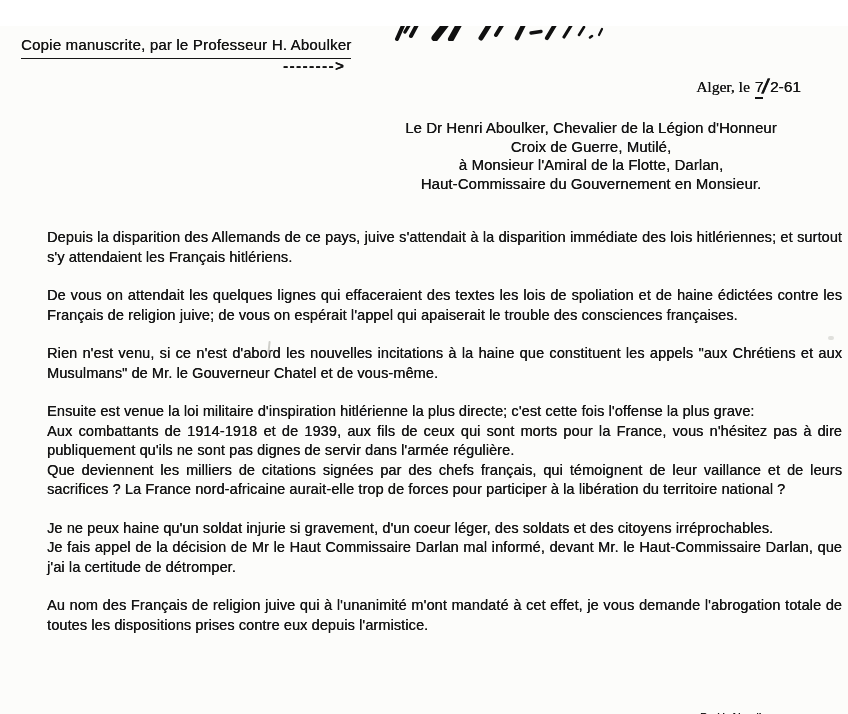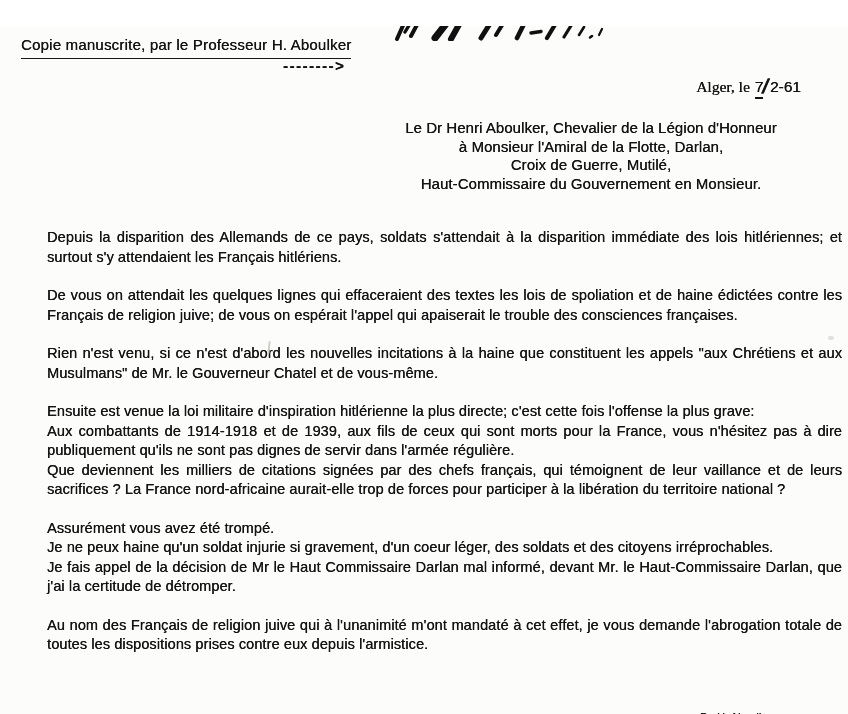--- a/index.html
+++ b/index.html
@@ -141,47 +141,46 @@
       <path d="M206 9 L209 3" stroke-width="2.2"></path>
     </g>
   </svg>
 
   <div class="dateline">
     <span class="prefix">Alger, le</span><span class="day">7</span><span class="slash">/</span><span>2-61</span>
   </div>
 
   <div class="recipient">
     <div>Le Dr Henri Aboulker, Chevalier de la Légion d'Honneur</div>
+    <div>Croix de Guerre, Mutilé,</div>
     <div>à Monsieur l'Amiral de la Flotte, Darlan,</div>
-    <div>Croix de Guerre, Mutilé,</div>
     <div>Haut-Commissaire du Gouvernement en Monsieur.</div>
   </div>
 
   <div class="body-text">
 
     <div class="para">
-      <div class="seg">Depuis la disparition des Allemands de ce pays, soldats s'attendait à la disparition immédiate des lois hitlériennes; et surtout s'y attendaient les Français hitlériens.</div>
+      <div class="seg">Depuis la disparition des Allemands de ce pays, juive s'attendait à la disparition immédiate des lois hitlériennes; et surtout s'y attendaient les Français hitlériens.</div>
     </div>
 
     <div class="para">
       <div class="seg">De vous on attendait les quelques lignes qui effaceraient des textes les lois de spoliation et de haine édictées contre les Français de religion juive; de vous on espérait l'appel qui apaiserait le trouble des consciences françaises.</div>
     </div>
 
     <div class="para">
       <div class="seg">Rien n'est venu, si ce n'est d'abord les nouvelles incitations à la haine que constituent les appels "aux Chrétiens et aux Musulmans" de Mr. le Gouverneur Chatel et de vous-même.</div>
     </div>
 
     <div class="para">
       <div class="seg">Ensuite est venue la loi militaire d'inspiration hitlérienne la plus directe; c'est cette fois l'offense la plus grave:</div>
       <div class="seg">Aux combattants de 1914-1918 et de 1939, aux fils de ceux qui sont morts pour la France, vous n'hésitez pas à dire publiquement qu'ils ne sont pas dignes de servir dans l'armée régulière.</div>
       <div class="seg">Que deviennent les milliers de citations signées par des chefs français, qui témoignent de leur vaillance et de leurs sacrifices ? La France nord-africaine aurait-elle trop de forces pour participer à la libération du territoire national ?</div>
     </div>
 
     <div class="para">
-      <div class="seg">Assurément vous avez été trompé.</div>
       <div class="seg">Je ne peux haine qu'un soldat injurie si gravement, d'un coeur léger, des soldats et des citoyens irréprochables.</div>
       <div class="seg">Je fais appel de la décision de Mr le Haut Commissaire Darlan mal informé, devant Mr. le Haut-Commissaire Darlan, que j'ai la certitude de détromper.</div>
     </div>
 
     <div class="para">
       <div class="seg">Au nom des Français de religion juive qui à l'unanimité m'ont mandaté à cet effet, je vous demande l'abrogation totale de toutes les dispositions prises contre eux depuis l'armistice.</div>
     </div>
 
   </div>
 

